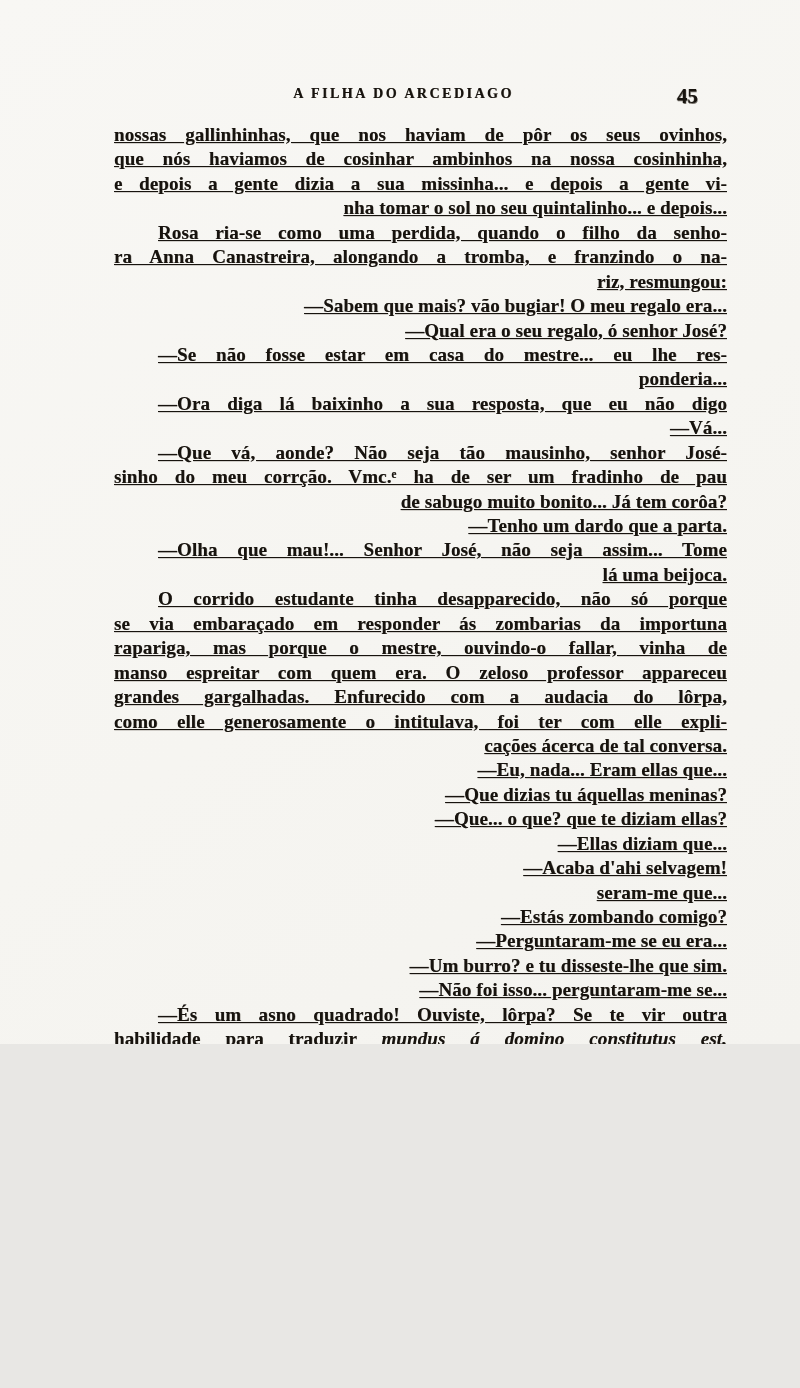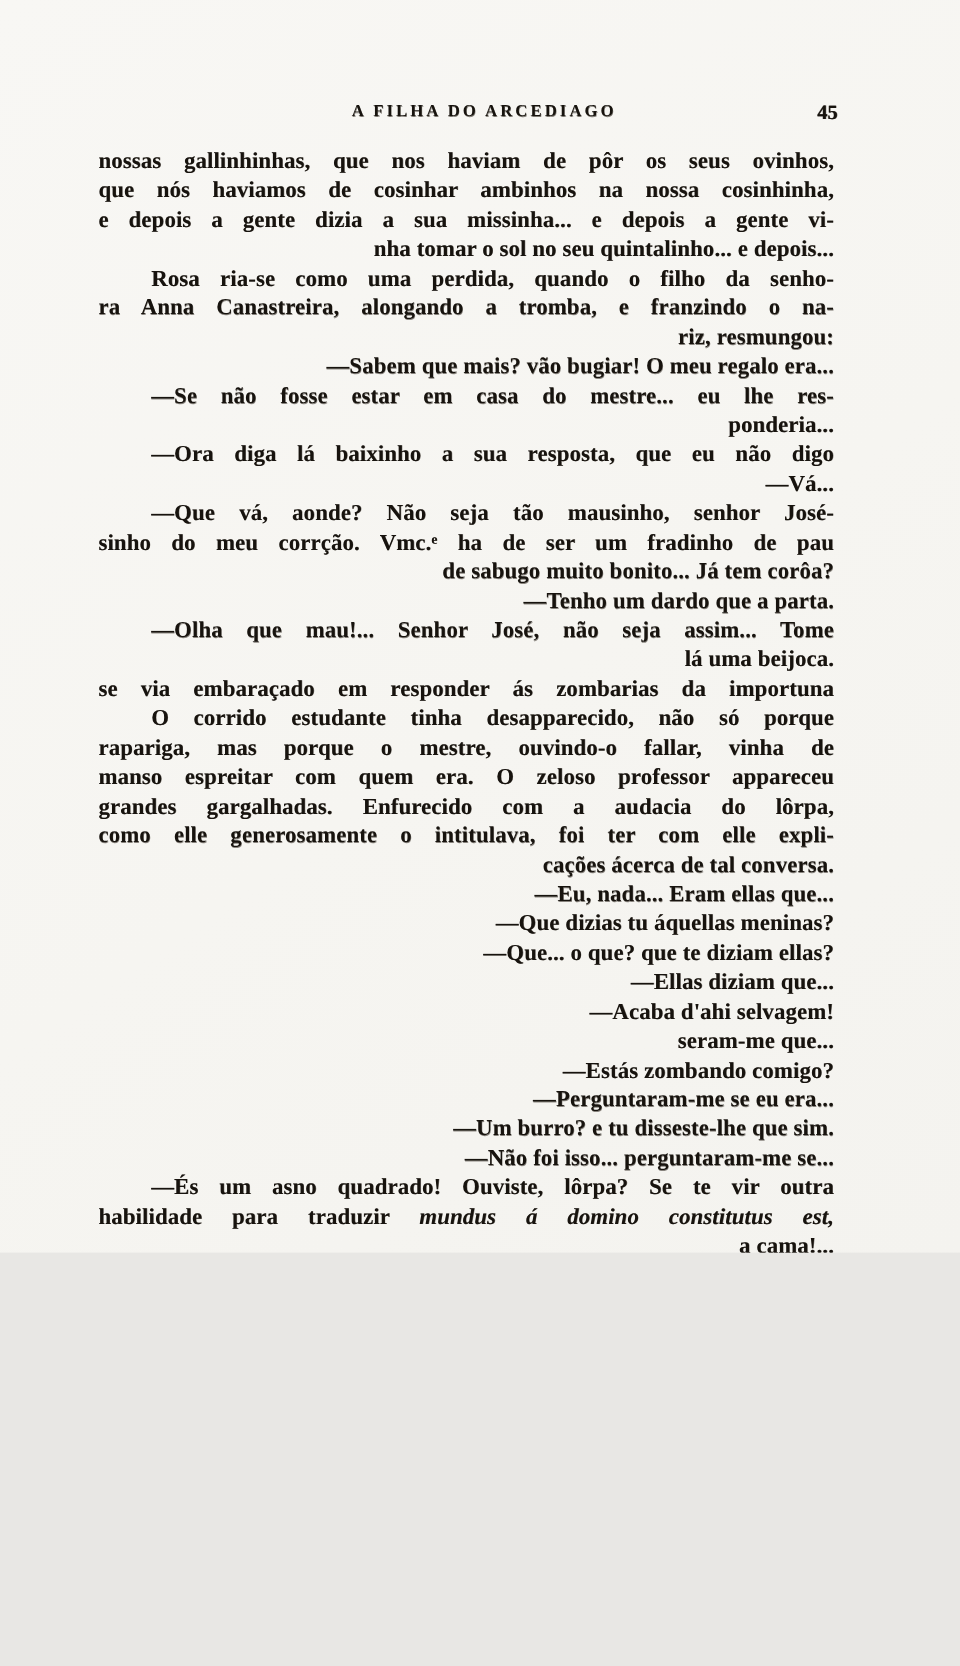--- a/index.html
+++ b/index.html
@@ -32,30 +32,31 @@
     font-size: 14px;
     font-weight: 700;
     letter-spacing: 2.5px;
     white-space: nowrap;
     text-shadow: 0.4px 0.4px 0 rgba(25,18,10,0.55);
   }
   .page-number {
     position: absolute;
     right: 12px;
     top: 0;
-    font-size: 17px;
+    font-size: 21px;
     font-weight: 700;
     text-shadow: 0.5px 0.5px 0 rgba(25,18,10,0.6), -0.4px 0.2px 0 rgba(25,18,10,0.45);
   }
   
   .text-block {
     position: absolute;
     top: 123px;
-    left: 82px;
+    left: 114px;
     width: 613px;
+    text-decoration: underline;
   }
   .line {
     font-size: 19px;
     font-weight: 700;
     line-height: 24.45px;
     height: 24.45px;
     white-space: normal;
     overflow: hidden;
     letter-spacing: 0.1px;
     text-shadow: 0.35px 0.35px 0 rgba(25,18,10,0.5);
@@ -96,32 +97,33 @@
   <div class="text-block">
 
   <div class="line fill"><span class="seg">nossas gallinhinhas, que nos haviam de pôr os seus ovinhos,</span></div>
       <div class="line fill"><span class="seg">que nós haviamos de cosinhar ambinhos na nossa cosinhinha,</span></div>
       <div class="line fill"><span class="seg">e depois a gente dizia a sua missinha... e depois a gente vi-</span></div>
       <div class="line"><span class="seg">nha tomar o sol no seu quintalinho... e depois...</span></div>
       <div class="line indent fill"><span class="seg">Rosa ria-se como uma perdida, quando o filho da senho-</span></div>
       <div class="line fill"><span class="seg">ra Anna Canastreira, alongando a tromba, e franzindo o na-</span></div>
       <div class="line"><span class="seg">riz, resmungou:</span></div>
       <div class="line indent"><span class="seg">—Sabem que mais? vão bugiar! O meu regalo era...</span></div>
+      <div class="line indent"><span class="seg">—Qual era o seu regalo, ó senhor José?</span></div>
       <div class="line indent fill"><span class="seg">—Se não fosse estar em casa do mestre... eu lhe res-</span></div>
       <div class="line"><span class="seg">ponderia...</span></div>
       <div class="line indent fill"><span class="seg">—Ora diga lá baixinho a sua resposta, que eu não digo</span></div>
       <div class="line indent"><span class="seg">—Vá...</span></div>
       <div class="line indent fill"><span class="seg">—Que vá, aonde? Não seja tão mausinho, senhor José-</span></div>
       <div class="line fill"><span class="seg">sinho do meu corrção. Vmc.ᵉ ha de ser um fradinho de pau</span></div>
       <div class="line"><span class="seg">de sabugo muito bonito... Já tem corôa?</span></div>
       <div class="line indent"><span class="seg">—Tenho um dardo que a parta.</span></div>
       <div class="line indent fill"><span class="seg">—Olha que mau!... Senhor José, não seja assim... Tome</span></div>
       <div class="line"><span class="seg">lá uma beijoca.</span></div>
+      <div class="line indent fill"><span class="seg">O corrido estudante tinha desapparecido, não só porque</span></div>
       <div class="line fill"><span class="seg">se via embaraçado em responder ás zombarias da importuna</span></div>
-      <div class="line indent fill"><span class="seg">O corrido estudante tinha desapparecido, não só porque</span></div>
       <div class="line fill"><span class="seg">rapariga, mas porque o mestre, ouvindo-o fallar, vinha de</span></div>
       <div class="line fill"><span class="seg">manso espreitar com quem era. O zeloso professor appareceu</span></div>
       <div class="line fill"><span class="seg">grandes gargalhadas. Enfurecido com a audacia do lôrpa,</span></div>
       <div class="line fill"><span class="seg">como elle generosamente o intitulava, foi ter com elle expli-</span></div>
       <div class="line"><span class="seg">cações ácerca de tal conversa.</span></div>
       <div class="line indent"><span class="seg">—Eu, nada... Eram ellas que...</span></div>
       <div class="line indent"><span class="seg">—Que dizias tu áquellas meninas?</span></div>
       <div class="line indent"><span class="seg">—Que... o que? que te diziam ellas?</span></div>
       <div class="line indent"><span class="seg">—Ellas diziam que...</span></div>
       <div class="line indent"><span class="seg">—Acaba d'ahi selvagem!</span></div>

